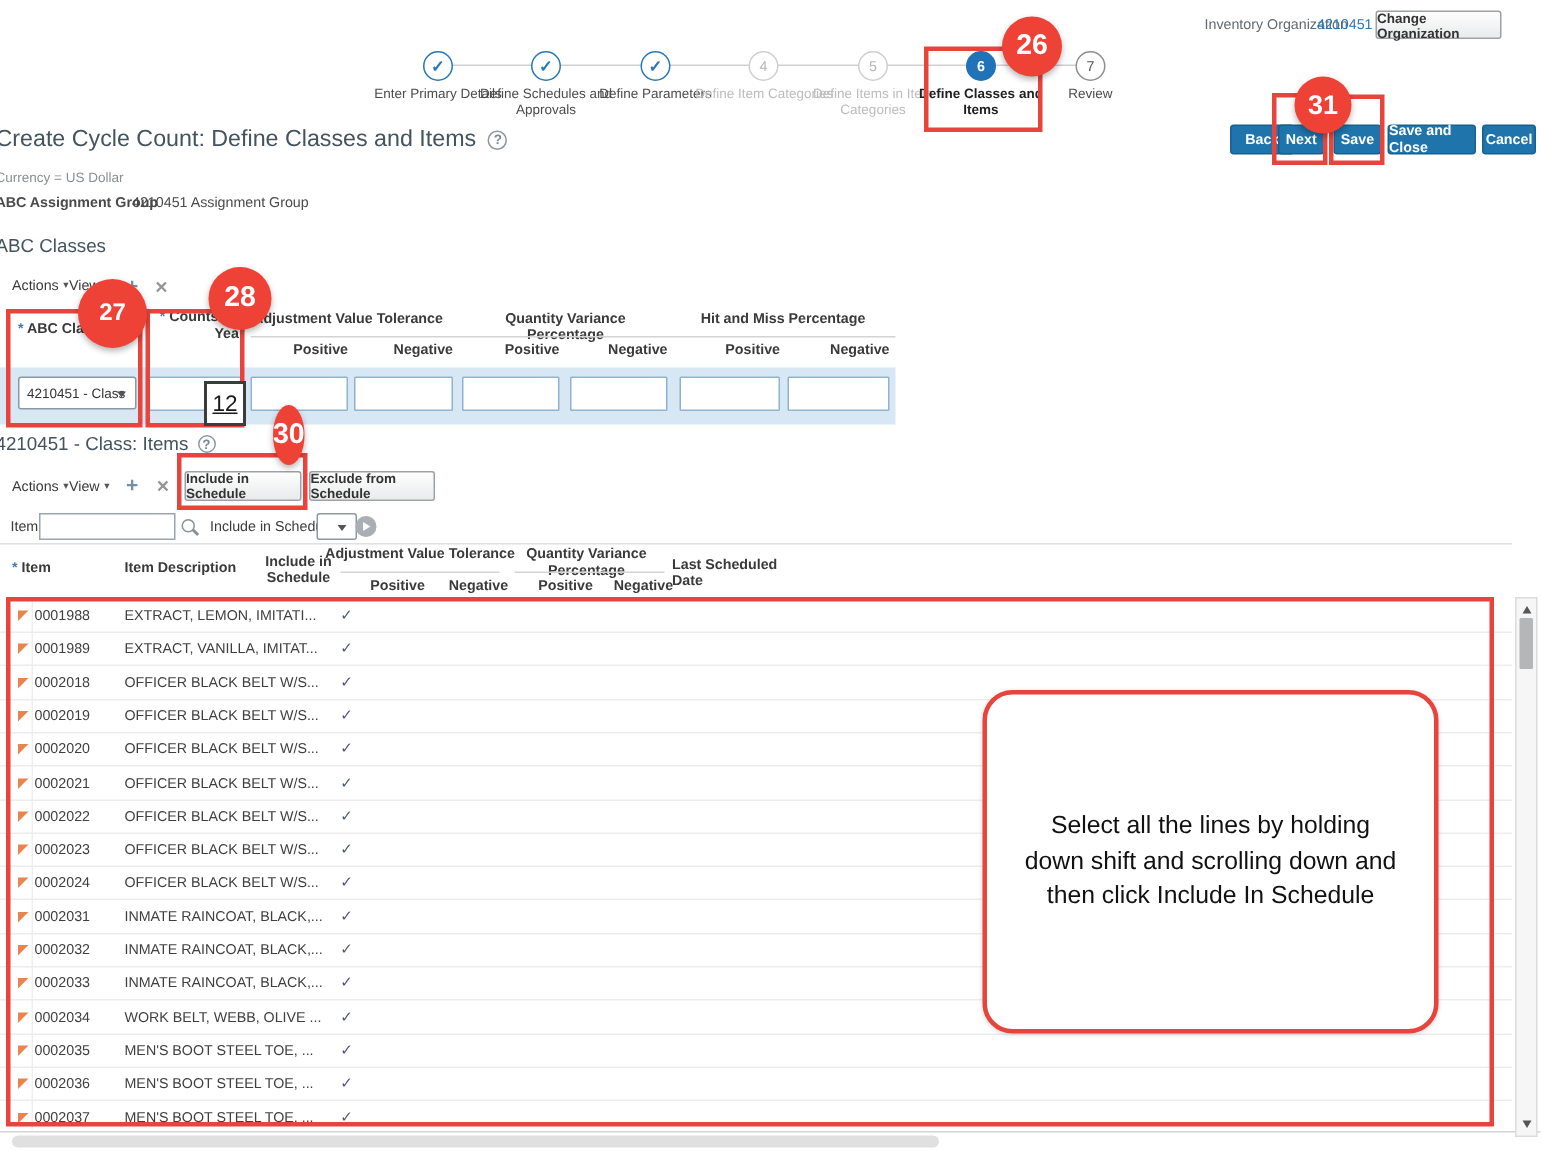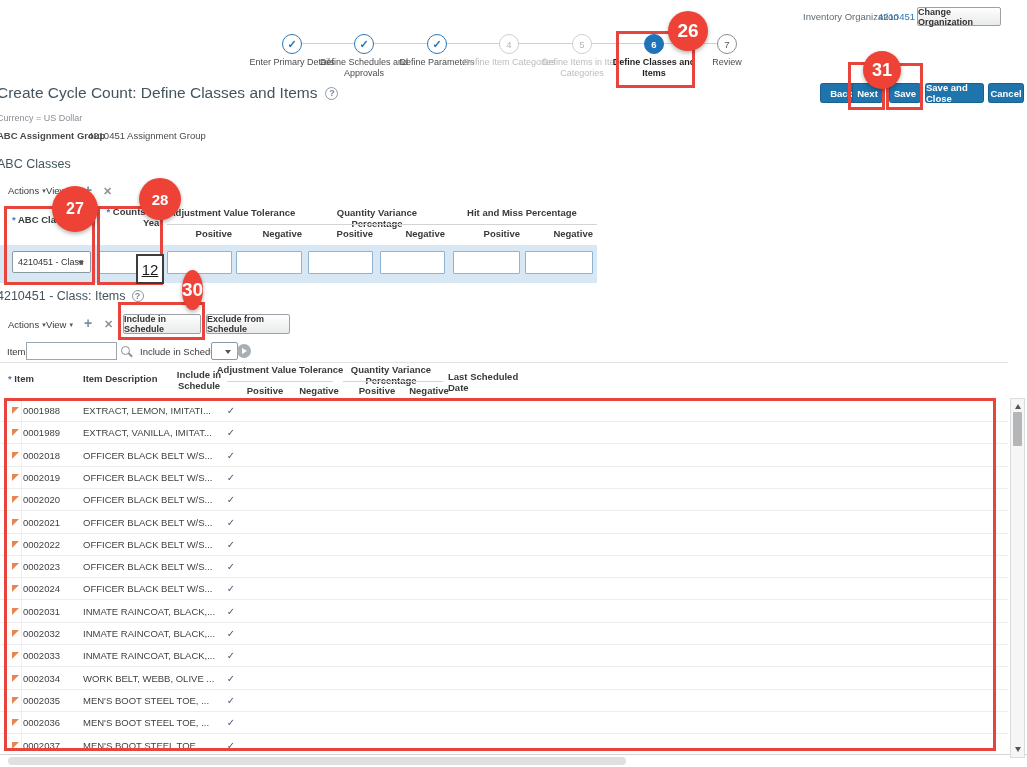--- a/index.html
+++ b/index.html
@@ -157,21 +157,21 @@
   <div class="inp" style="left:236px;width:66px"></div>
   <div class="inp" style="left:308px;width:65px"></div>
   <div class="inp" style="left:380px;width:65px"></div>
   <div class="inp" style="left:453px;width:67px"></div>
   <div class="inp" style="left:525px;width:68px"></div>
 
   <div class="rrect" style="top:206px;left:4px;width:91px;height:79px"></div>
   <div class="rrect" style="top:206px;left:97px;width:66px;height:79px"></div>
   <div class="abs val-box">12</div>
   <div class="co" style="top:186px;left:52px;width:46px;height:46px;font-size:16px">27</div>
-  <div class="co" style="top:178px;left:139px;width:42px;height:42px;font-size:15px">28</div>
+  <div class="co" style="top:178px;left:139px;width:42px;height:42px;font-size:19px">28</div>
 
   <div class="rrect" style="top:31px;left:616px;width:79px;height:57px"></div>
   <div class="co" style="top:11px;left:668px;width:40px;height:40px;font-size:19px">26</div>
   <div class="rrect" style="top:62px;left:848px;width:37px;height:48px"></div>
   <div class="rrect" style="top:63px;left:886px;width:37px;height:47px"></div>
   <div class="co" style="top:51px;left:863px;width:38px;height:38px;font-size:18px">31</div>
 
   <div class="abs sec-head" style="top:289px;left:-3px">
     <span>4210451 - Class: Items</span>
     <span class="help-ic" style="width:12px;height:12px;line-height:10px;margin-left:6px"></span>
@@ -300,20 +300,21 @@
       </div>
     <div class="trow" style="top:335px">
         <span class="flag"></span>
         <span class="ti">0002037</span>
         <span class="td">MEN'S BOOT STEEL TOE, ...</span>
         <span class="tc">✓</span>
       </div>
   </div>
 
   <div class="rrect" style="top:398px;left:4px;width:992px;height:353px"></div>
+  <div class="abs note-box">Select all the lines by holding down shift and scrolling down and then click Include In Schedule</div>
 
   <div class="abs vscroll">
     <span class="arr-up"></span>
     <span class="vthumb"></span>
     <span class="arr-dn"></span>
   </div>
   <div class="abs hscroll-line"></div>
   <div class="abs hthumb"></div>
 
 </div>

